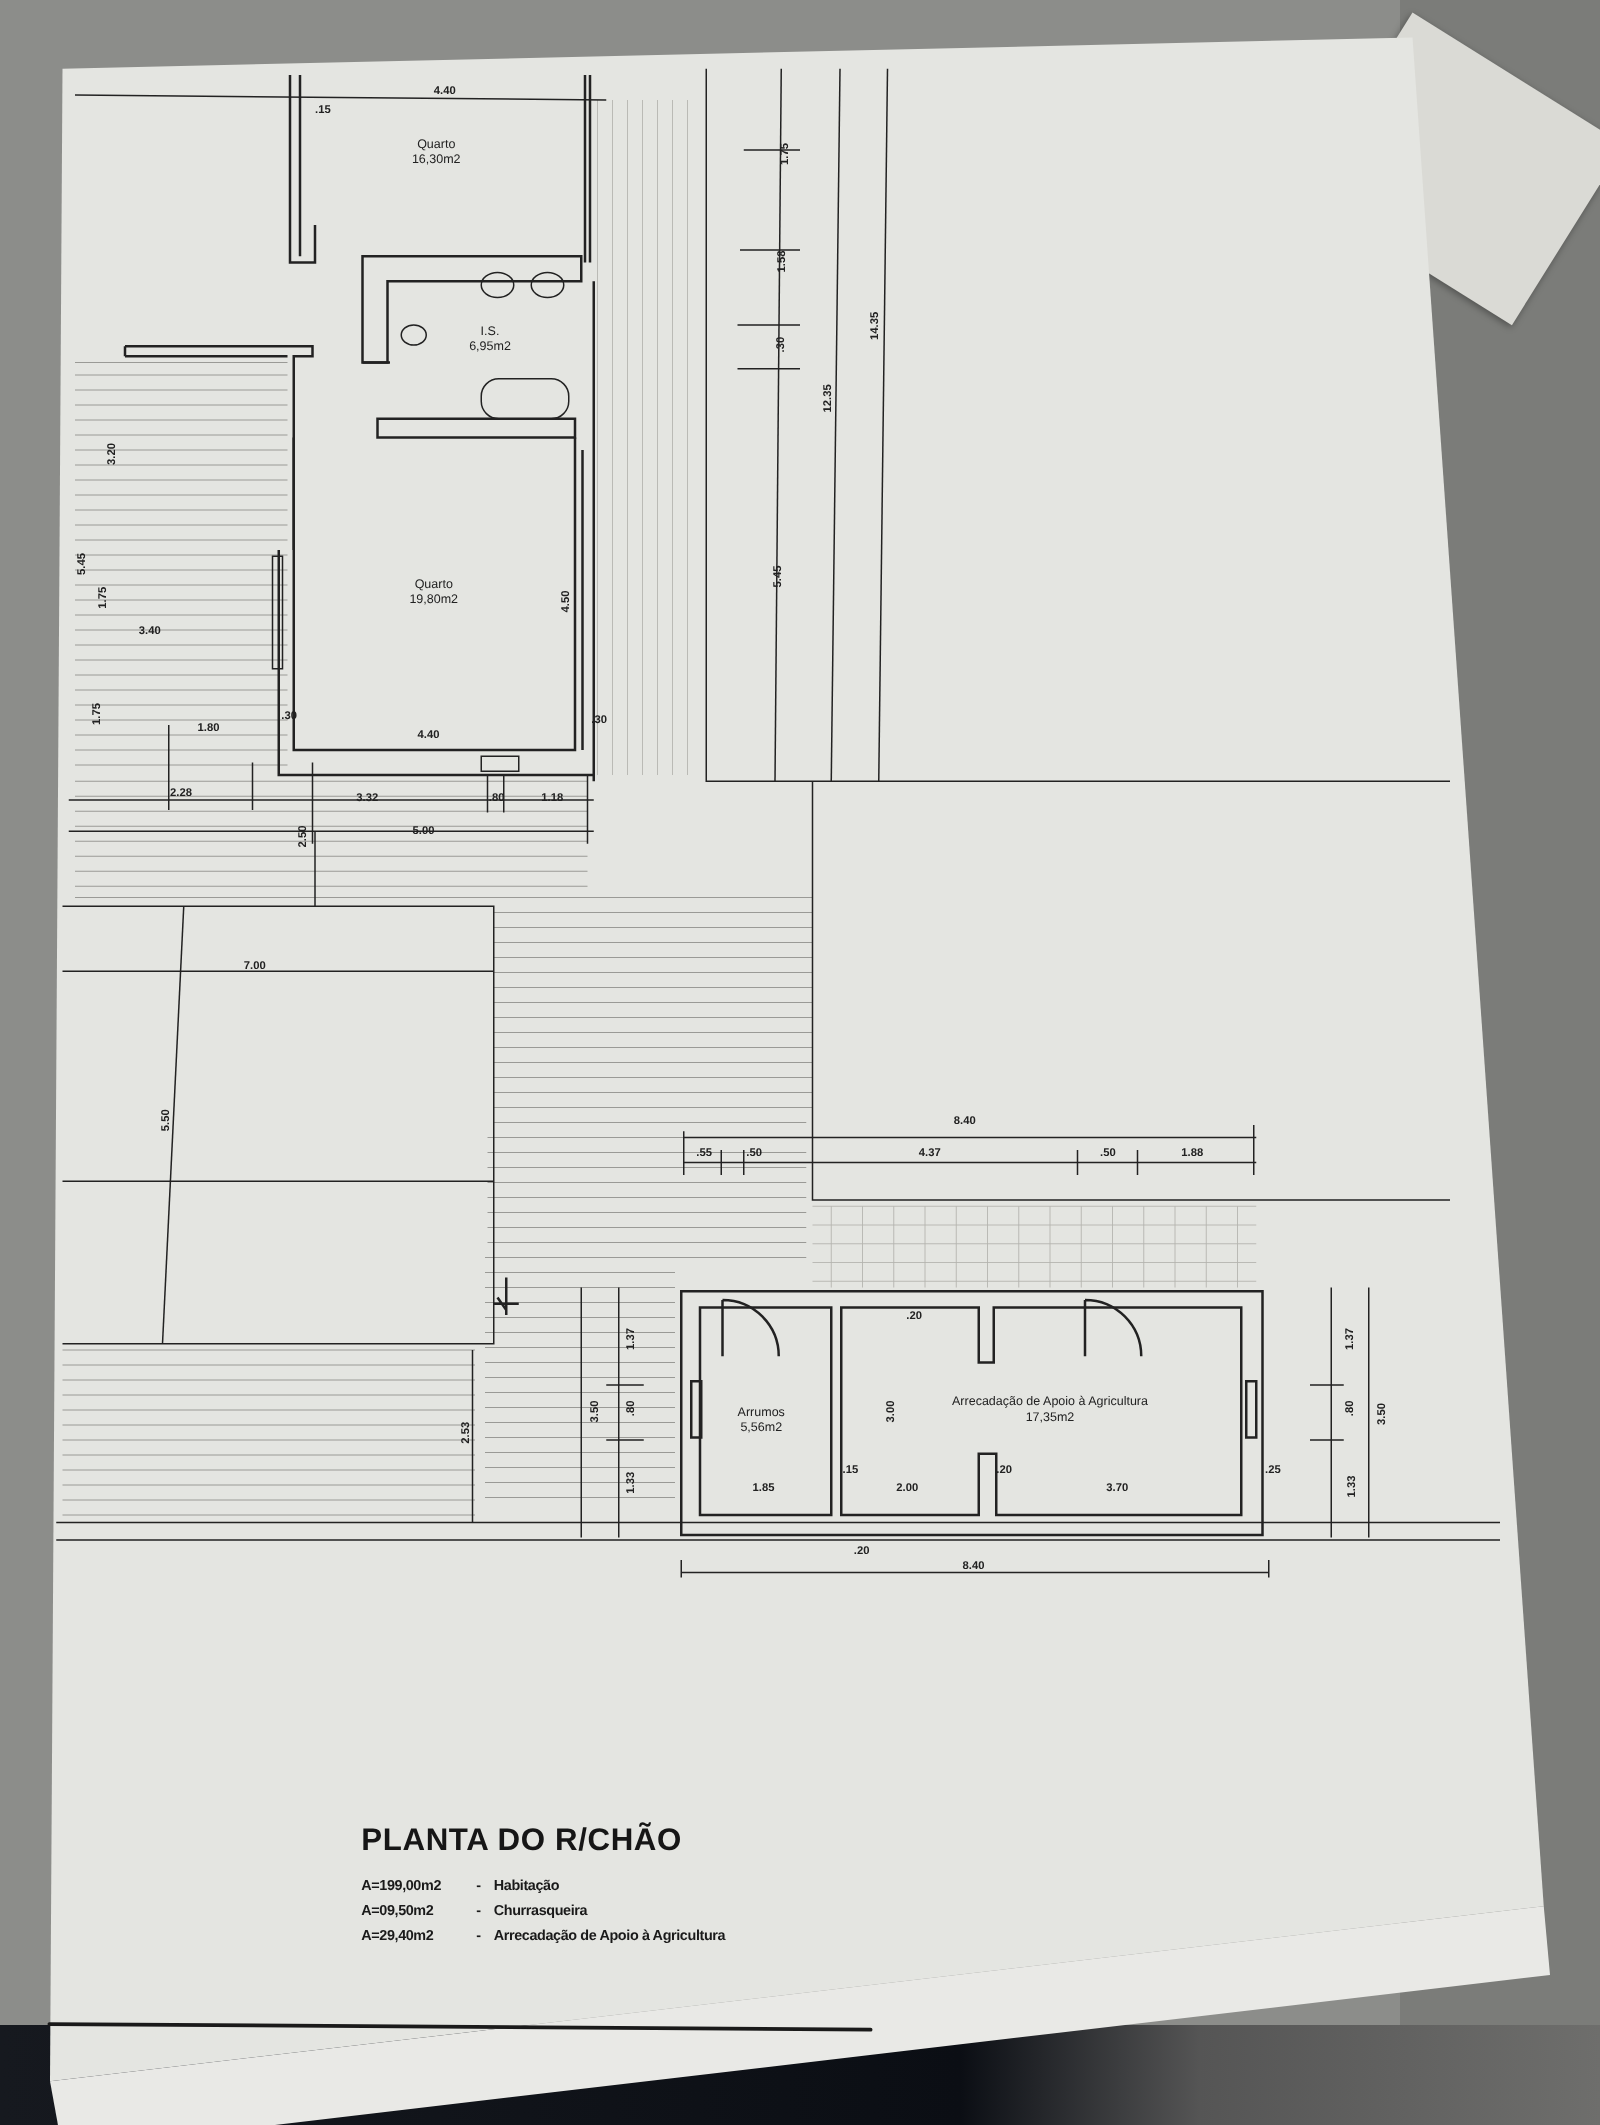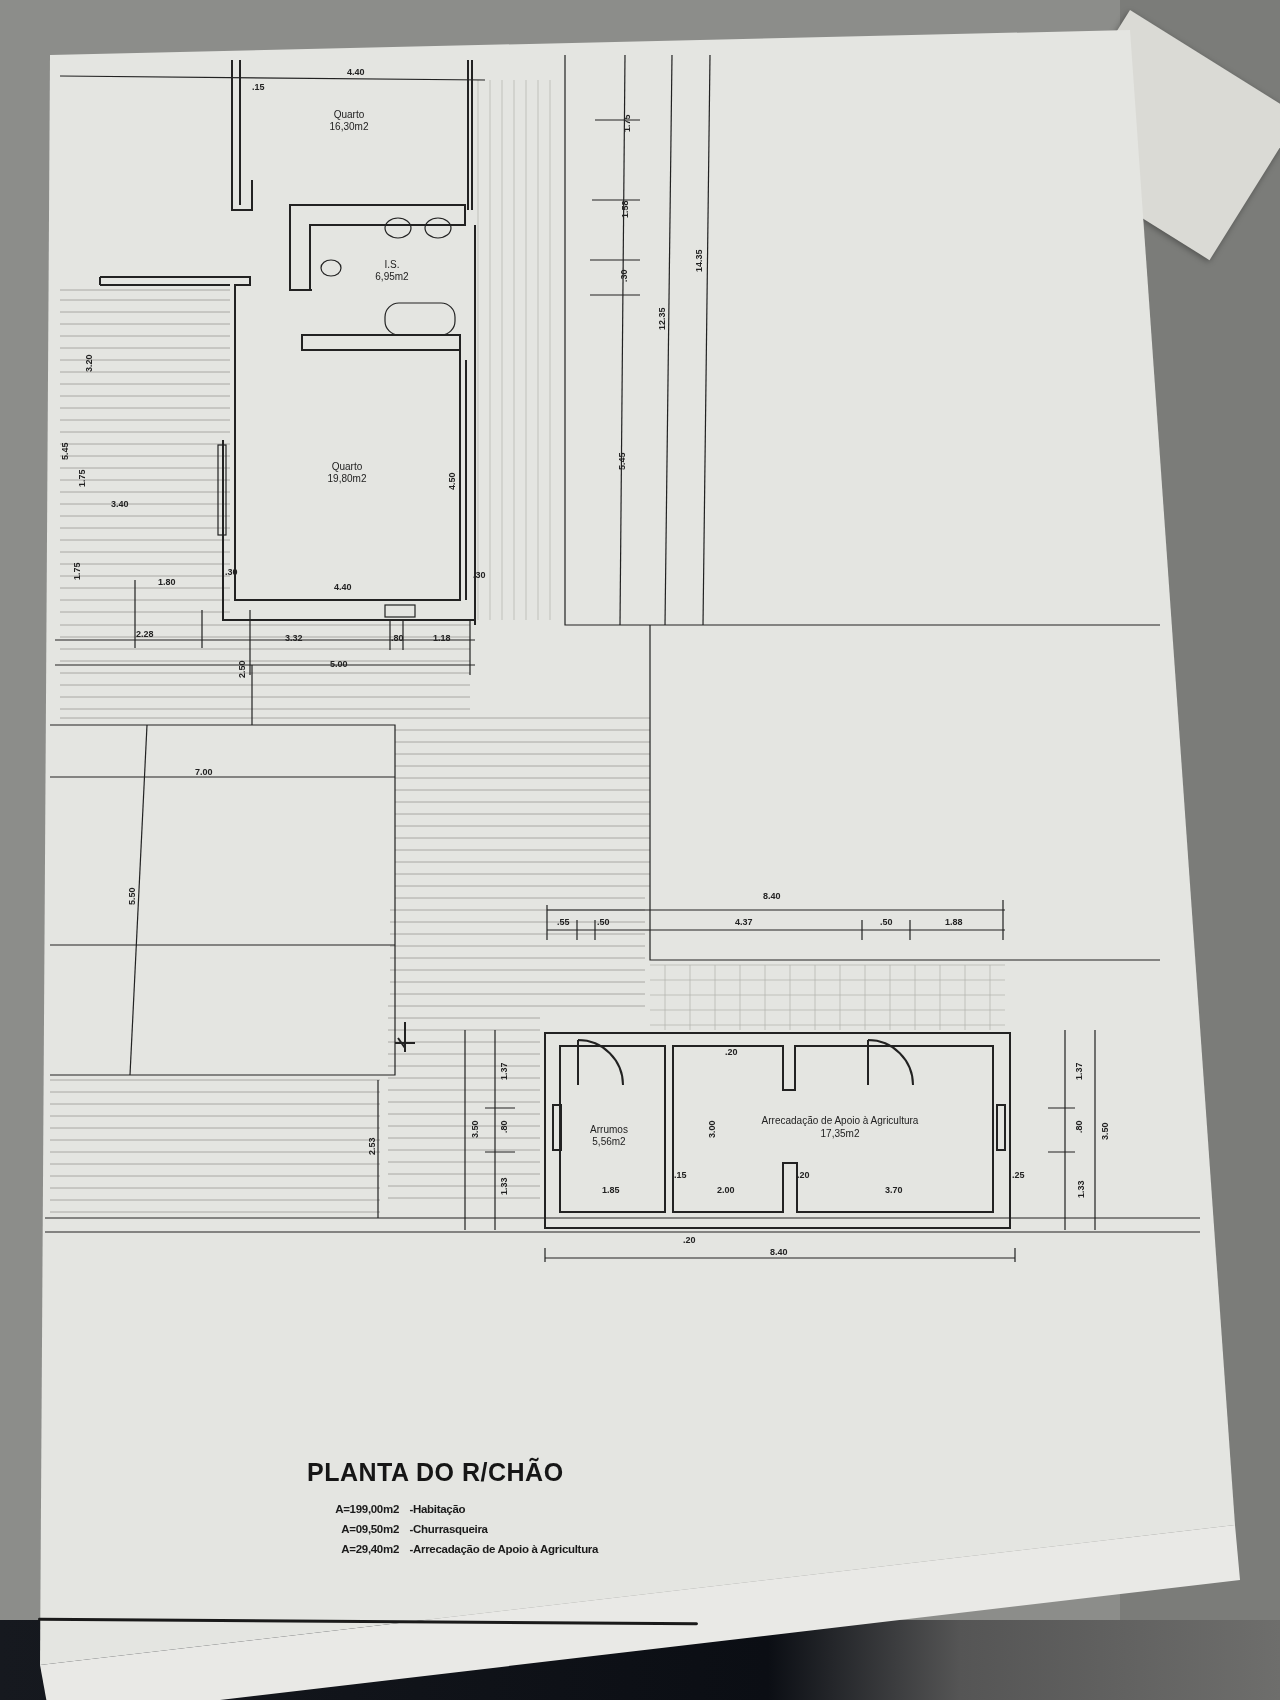--- a/index.html
+++ b/index.html
@@ -23,29 +23,29 @@
     transform-origin:0 0;
     box-shadow:0 2px 6px rgba(0,0,0,.35);
   }
   .paper {
     position:absolute; left:0; top:0; width:1280px; height:1700px;
   }
   svg.plan { position:absolute; left:0; top:0; }
   .dim { font-family:"Liberation Sans", sans-serif; font-size:9px; font-weight:bold; fill:#222; }
   .room-label { font-family:"Liberation Sans", sans-serif; font-size:10px; fill:#222; text-anchor:middle; }
   .title-block {
-    position:absolute; left:307px; top:1458px; width:520px;
+    position:absolute; left:289px; top:1458px; width:520px;
   }
   .title {
     font-size:25px; font-weight:bold; color:#161616; letter-spacing:0.5px;
     margin:0 0 16px 0; font-family:"Liberation Sans", sans-serif;
   }
   .area-row {
     display:flex; font-size:11.5px; font-weight:bold; color:#1a1a1a;
-    margin-bottom:8px; letter-spacing:-0.3px;text-align:right;
+    margin-bottom:8px; letter-spacing:-0.3px;
   }
   .area-row .val { width:92px; }
   .area-row .sep { width:14px; }
   .sig-line {
     position:absolute; left:38px; top:1620px; width:660px; height:3px;
     background:#1a1a1a; border-radius:2px; transform:rotate(0.4deg);
   }
 </style>
 </head>
 <body>

